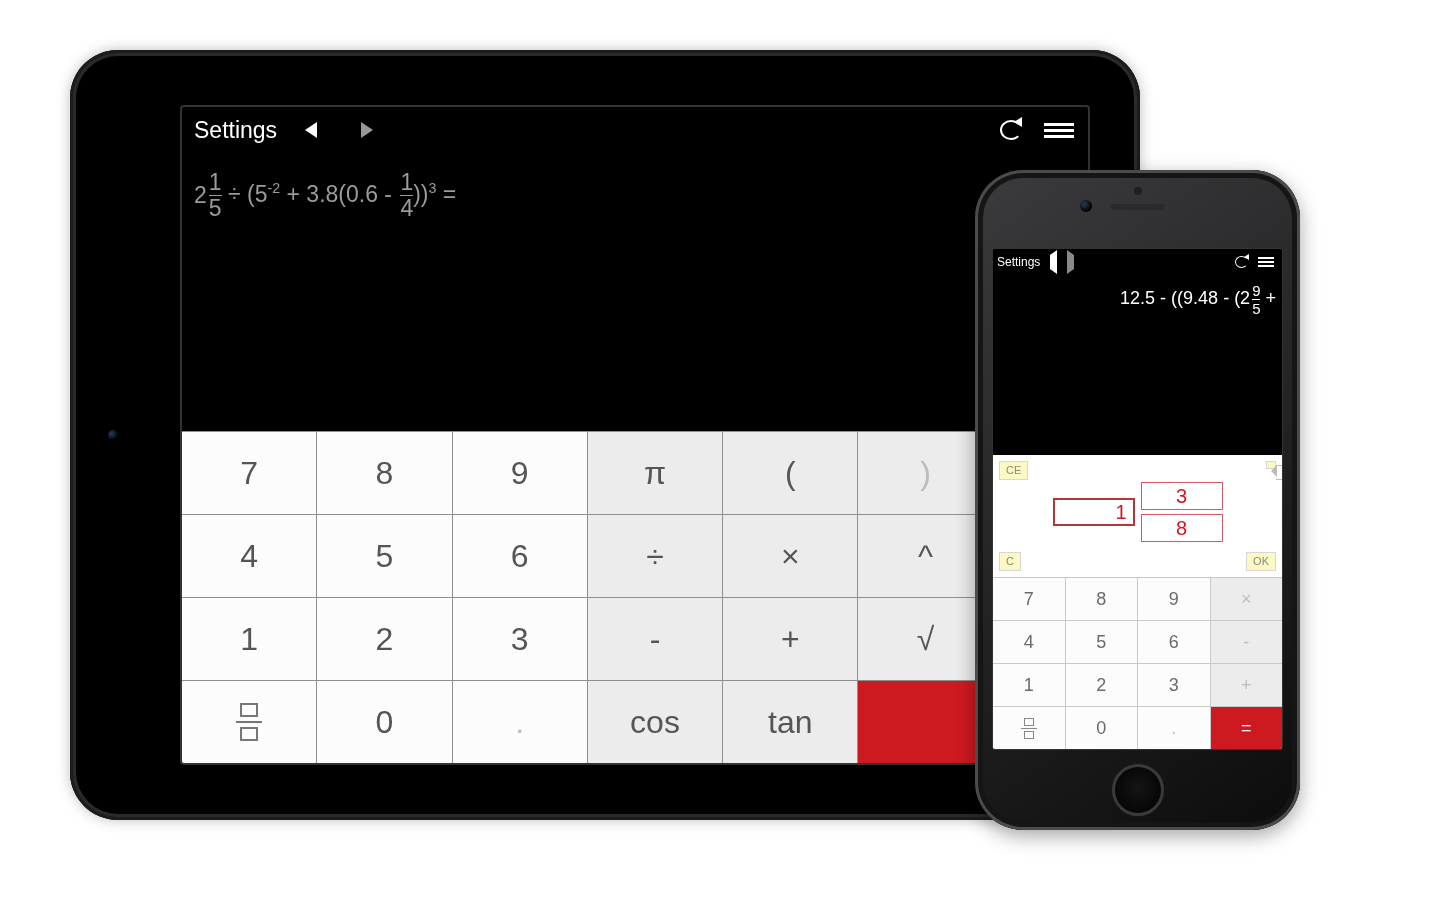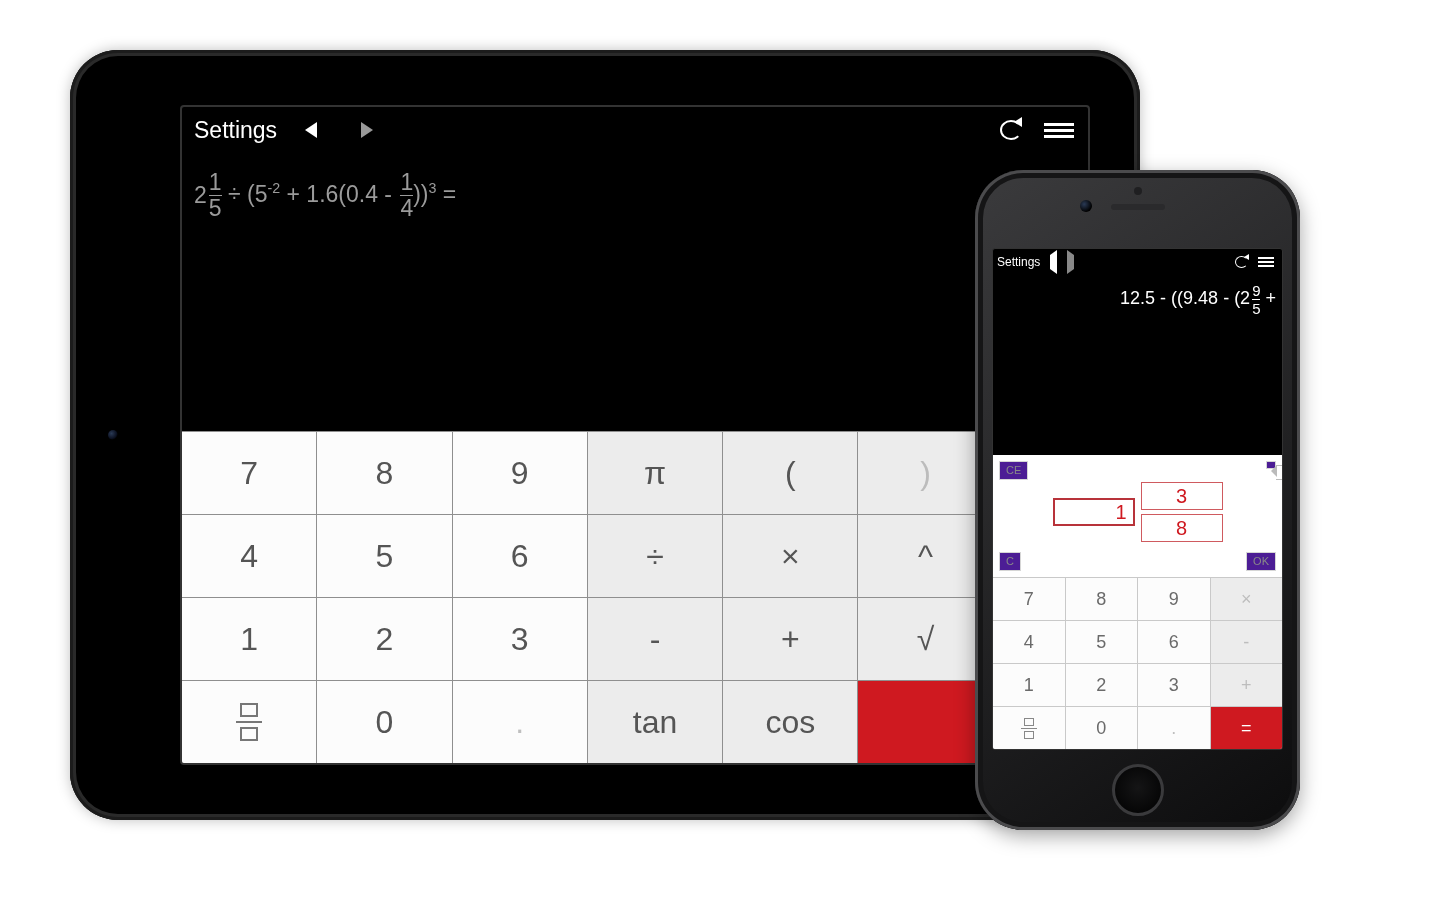--- a/index.html
+++ b/index.html
@@ -67,21 +67,21 @@
   .p-undo:after{content:"";position:absolute;width:0;height:0;top:-3px;right:-2px;border-style:solid;
                 border-width:3px 5px 3px 0;border-color:transparent #fff transparent transparent;}
   .p-menu{display:flex;flex-direction:column;gap:2px;margin:0 4px;}
   .p-menu span{display:block;width:16px;height:2px;background:#fff;}
 
   .p-expr{color:#fff;font-size:18px;text-align:right;padding:8px 6px 0 0;font-weight:300;}
   .p-gap{flex:1;}
 
   .p-edit{background:#fff;padding:6px;}
   .p-edit-top,.p-edit-bottom{display:flex;justify-content:space-between;align-items:flex-start;}
-  .smallbtn{border:1px solid #d6d6d6;color:#888;font-size:11px;padding:3px 6px;line-height:1;cursor:pointer;background:#4c1d95;}
+  .smallbtn{border:1px solid #d6d6d6;color:#888;font-size:11px;padding:3px 6px;line-height:1;cursor:pointer;background:#fef9c3;}
   .back-icon{width:18px;height:13px;position:relative;}
   .back-icon:before{content:"";position:absolute;left:0;top:0;width:0;height:0;border-style:solid;
                     border-width:6.5px 6px 6.5px 0;border-color:transparent #bbb transparent transparent;}
   .back-icon:after{content:"";position:absolute;left:5px;top:0;width:13px;height:13px;border:1px solid #bbb;border-left:none;}
   .frac-edit{display:flex;align-items:center;justify-content:center;gap:6px;padding:2px 0 6px;}
   .intbox{width:82px;height:28px;border:2px solid #b8333a;color:#cf1920;display:flex;align-items:center;
           justify-content:flex-end;padding-right:6px;font-size:20px;font-weight:300;}
   .stackbox{display:flex;flex-direction:column;gap:4px;}
   .numbox{width:82px;height:28px;border:1px solid #cf5a5f;color:#cf1920;display:flex;align-items:center;
           justify-content:center;font-size:20px;font-weight:300;}
@@ -120,21 +120,21 @@
         </span>
     </div>
 
     <div class="expr">
       <span class="frac-inline">
         <span>2</span>
         <span class="stack">
           <span>1</span>
           <span class="den">5</span>
         </span>
-      </span><span> ÷ (5</span><sup>-2</sup><span> + 1.6(0.4 - </span><span class="frac-inline">
+      </span><span> ÷ (5</span><sup>-2</sup><span> + 3.8(0.6 - </span><span class="frac-inline">
           <span class="stack">
           <span>1</span>
           <span class="den">4</span>
         </span>
         </span><span>))</span><sup>3</sup><span> =</span>
     </div>
 
     <div class="result">
       <span class="frac-inline">
         <span>9</span>
@@ -175,22 +175,22 @@
 
       <div class="key">
         <span class="frac-key">
             <span></span>
             <hr>
             <span></span>
           </span>
       </div>
       <div class="key">0</div>
       <div class="key" style="color:#bfbfbf">.</div>
+      <div class="key op">cos</div>
       <div class="key op">tan</div>
-      <div class="key op">cos</div>
       <div class="key red"></div>
     </div>
 
   </div>
 </div>
 
 <div class="iphone">
   <div class="iphone-sensor"></div>
   <div class="iphone-speaker"></div>
   <div class="iphone-camera"></div>

